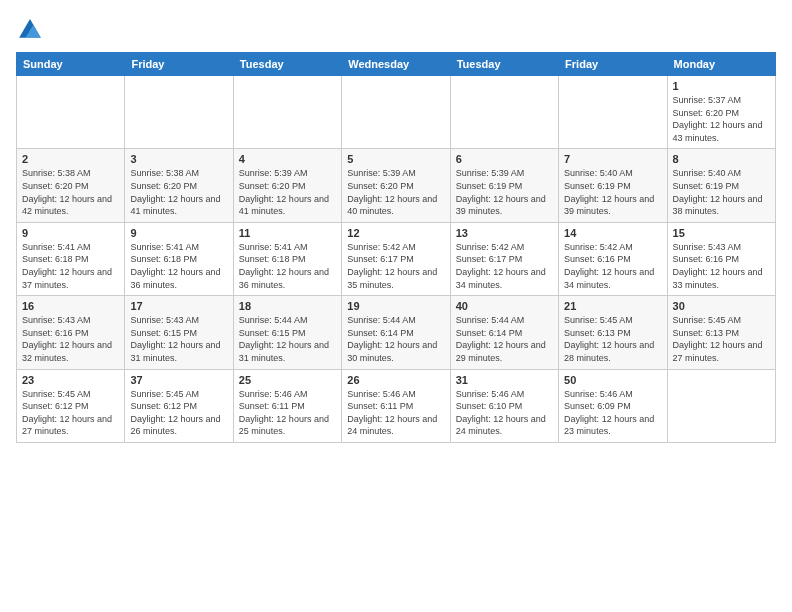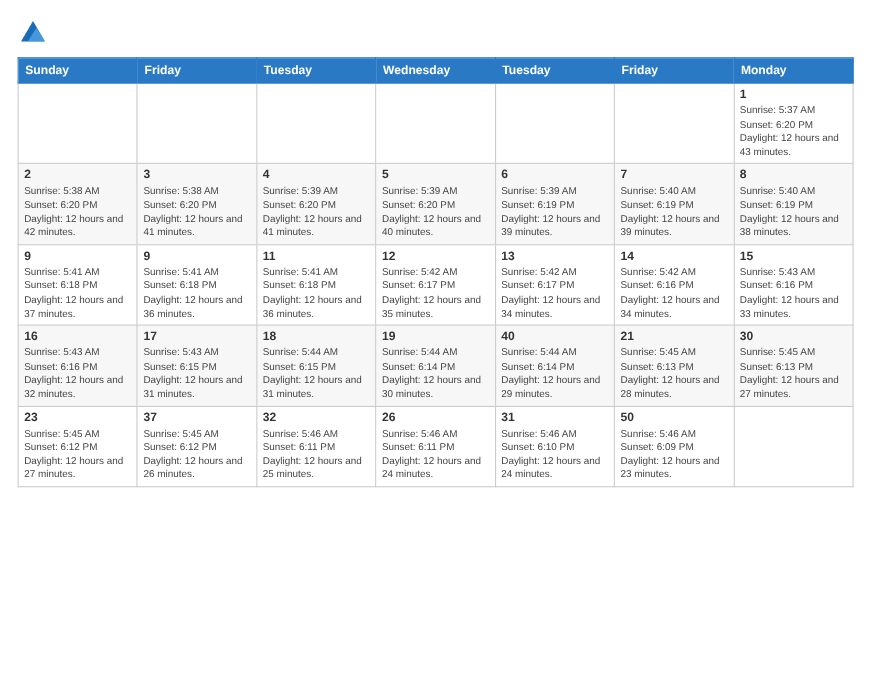--- a/index.html
+++ b/index.html
@@ -273,21 +273,21 @@
 Sunset: 6:12 PM
 Daylight: 12 hours and 27 minutes.</div>
         </td>
         <td>
           <span class="day-num">37</span>
           <div class="day-info" style="white-space: pre-line;">Sunrise: 5:45 AM
 Sunset: 6:12 PM
 Daylight: 12 hours and 26 minutes.</div>
         </td>
         <td>
-          <span class="day-num">32</span>
+          <span class="day-num">25</span>
           <div class="day-info" style="white-space: pre-line;">Sunrise: 5:46 AM
 Sunset: 6:11 PM
 Daylight: 12 hours and 25 minutes.</div>
         </td>
         <td>
           <span class="day-num">26</span>
           <div class="day-info" style="white-space: pre-line;">Sunrise: 5:46 AM
 Sunset: 6:11 PM
 Daylight: 12 hours and 24 minutes.</div>
         </td>

